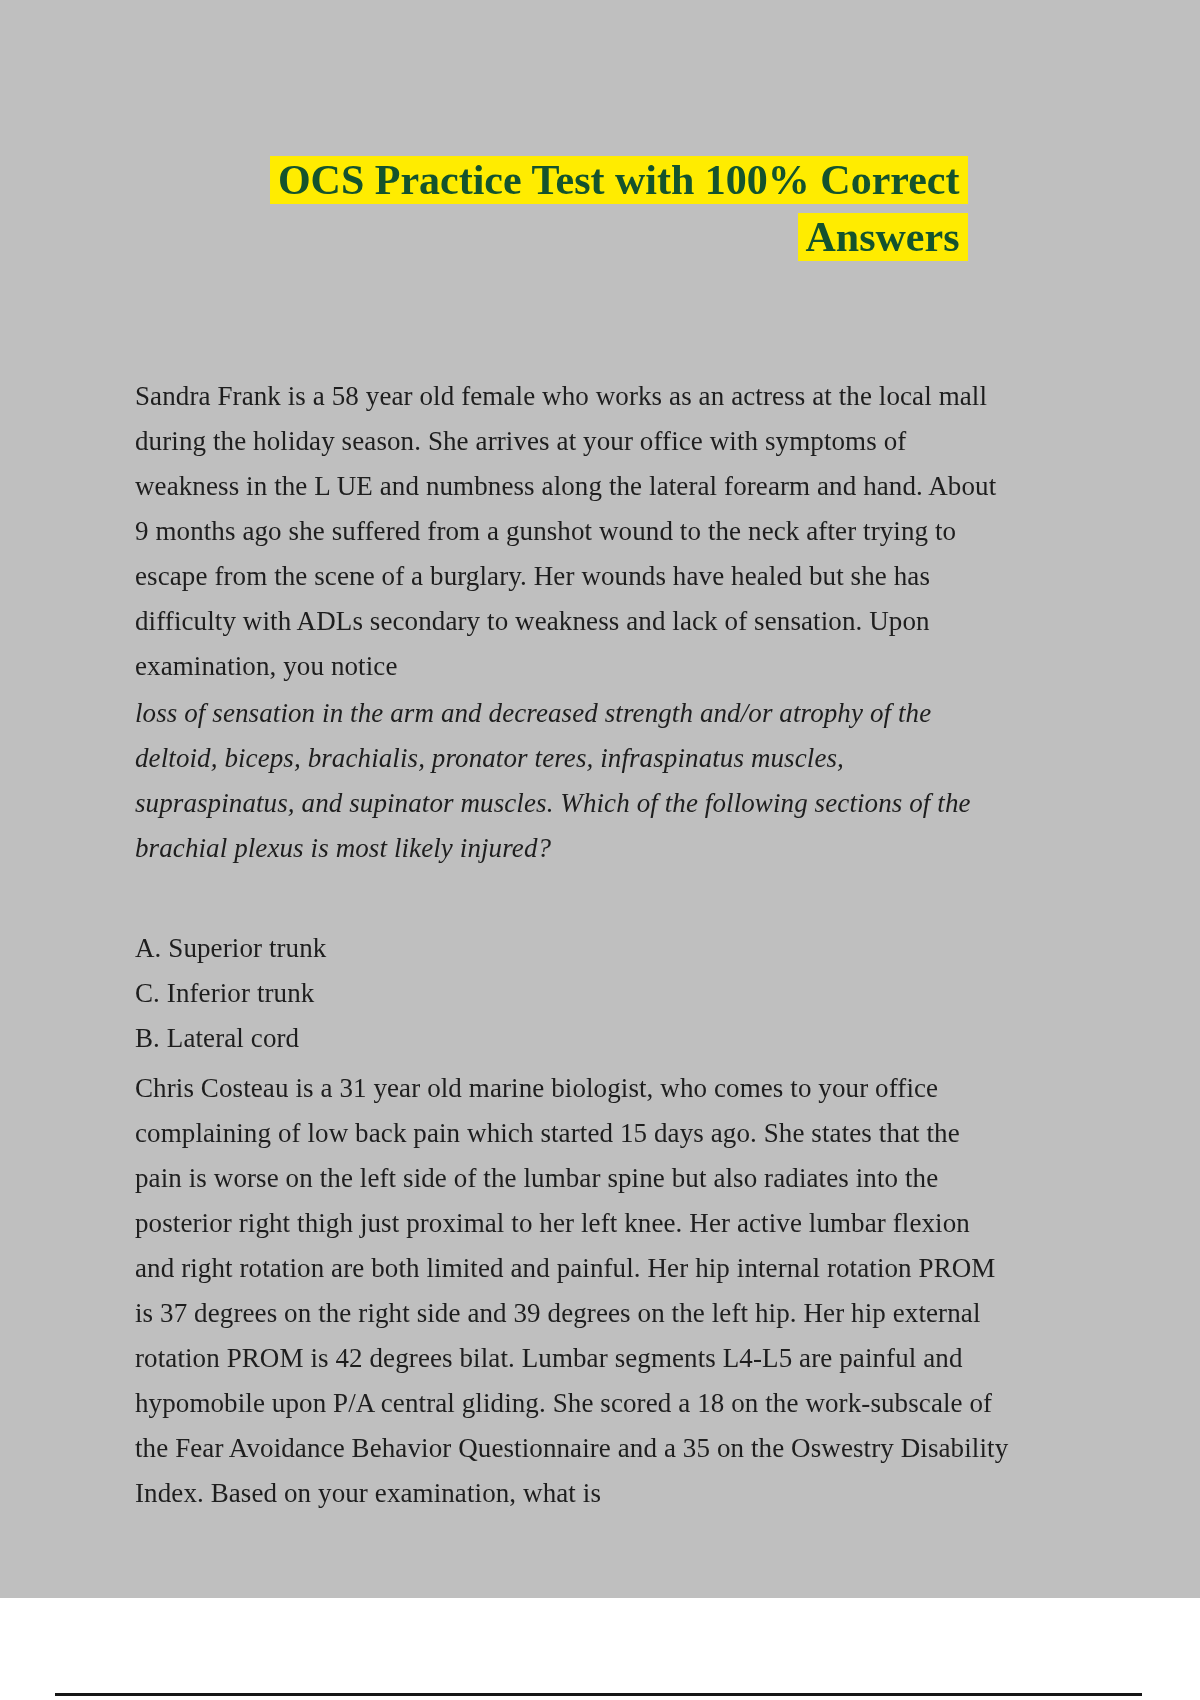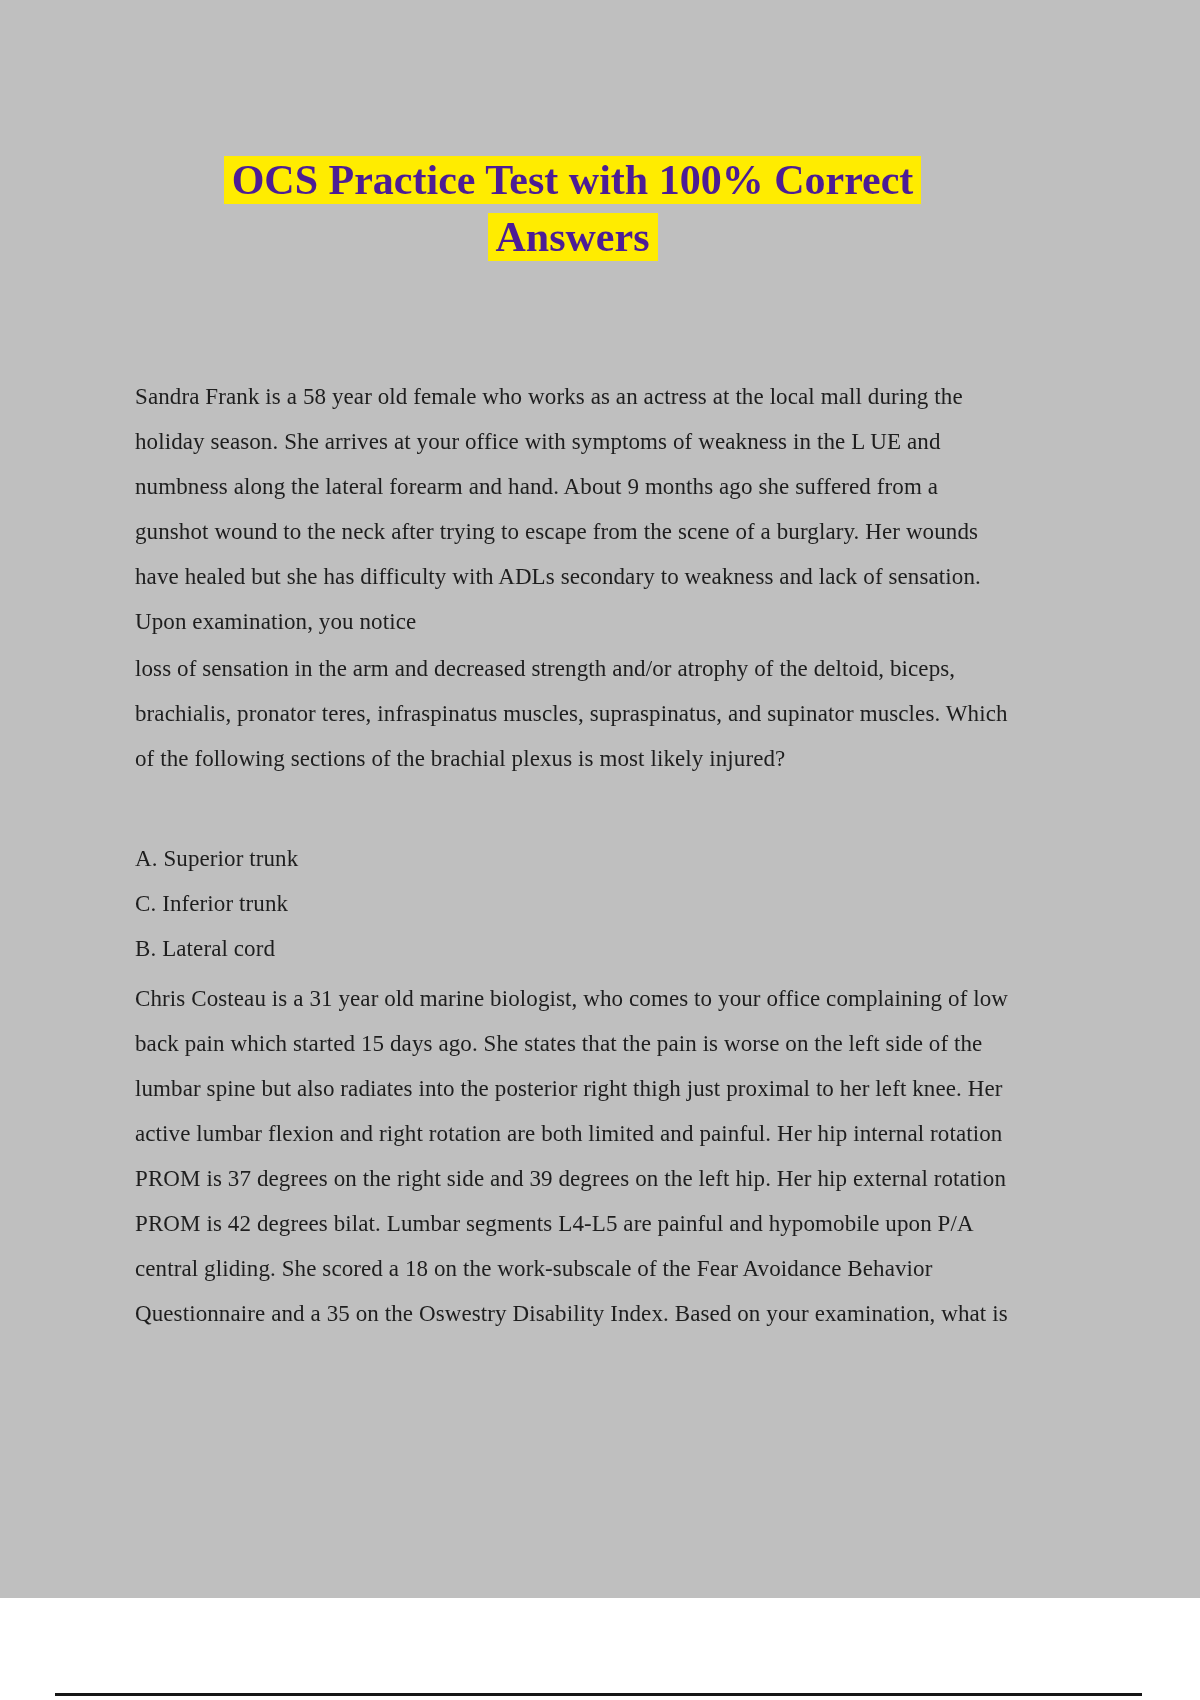--- a/index.html
+++ b/index.html
@@ -18,43 +18,44 @@
   }
   .content {
     position: absolute;
     left: 135px;
     top: 0;
     width: 875px;
   }
   h1.doc-title {
     margin: 152px auto 0 auto;
     max-width: 790px;
-    text-align: center;
+    text-align: right;
     font-size: 42px;
     line-height: 57px;
     font-weight: bold;
-    color: #4c1d95;
+    color: #14532d;
   }
   h1.doc-title .hl {
     background: #ffec00;
     padding: 1px 8px;
     -webkit-box-decoration-break: clone;
     box-decoration-break: clone;
   }
   .body-text {
     margin-top: 108px;
-    font-size: 23px;
+    font-size: 27px;
     line-height: 45px;
     letter-spacing: 0.1px;
   }
   .body-text p {
     margin: 0;
   }
   p.findings {
     margin-top: 2px;
+    font-style: italic;
   }
   .options {
     margin-top: 55px;
   }
   .options .option {
     line-height: 45px;
   }
   p.q2 {
     margin-top: 5px;
   }

